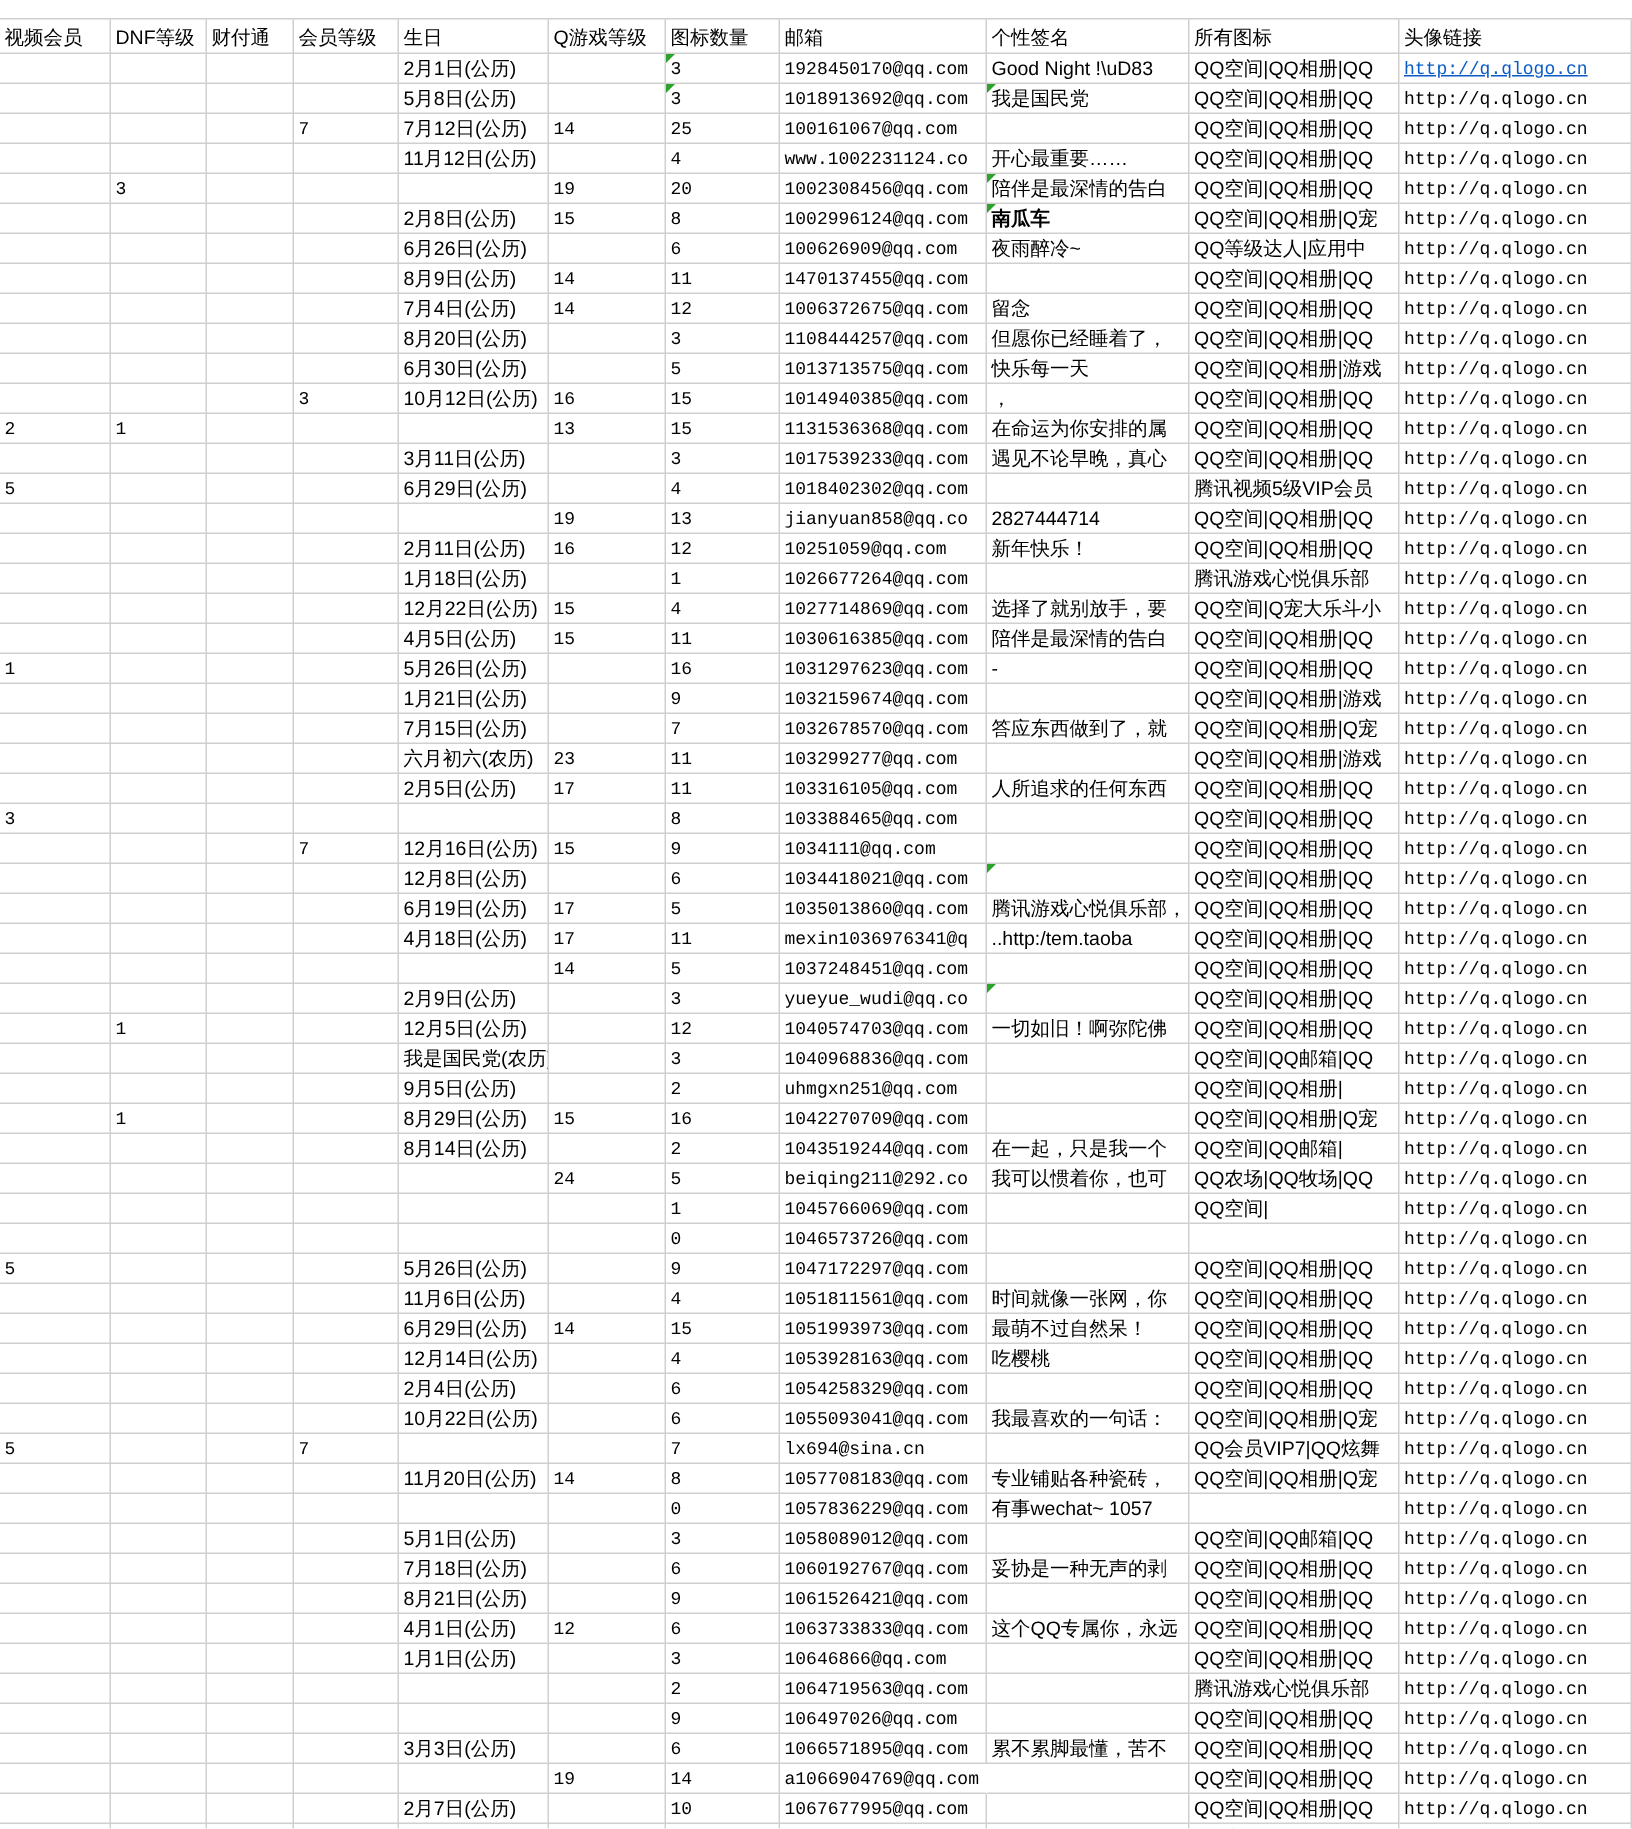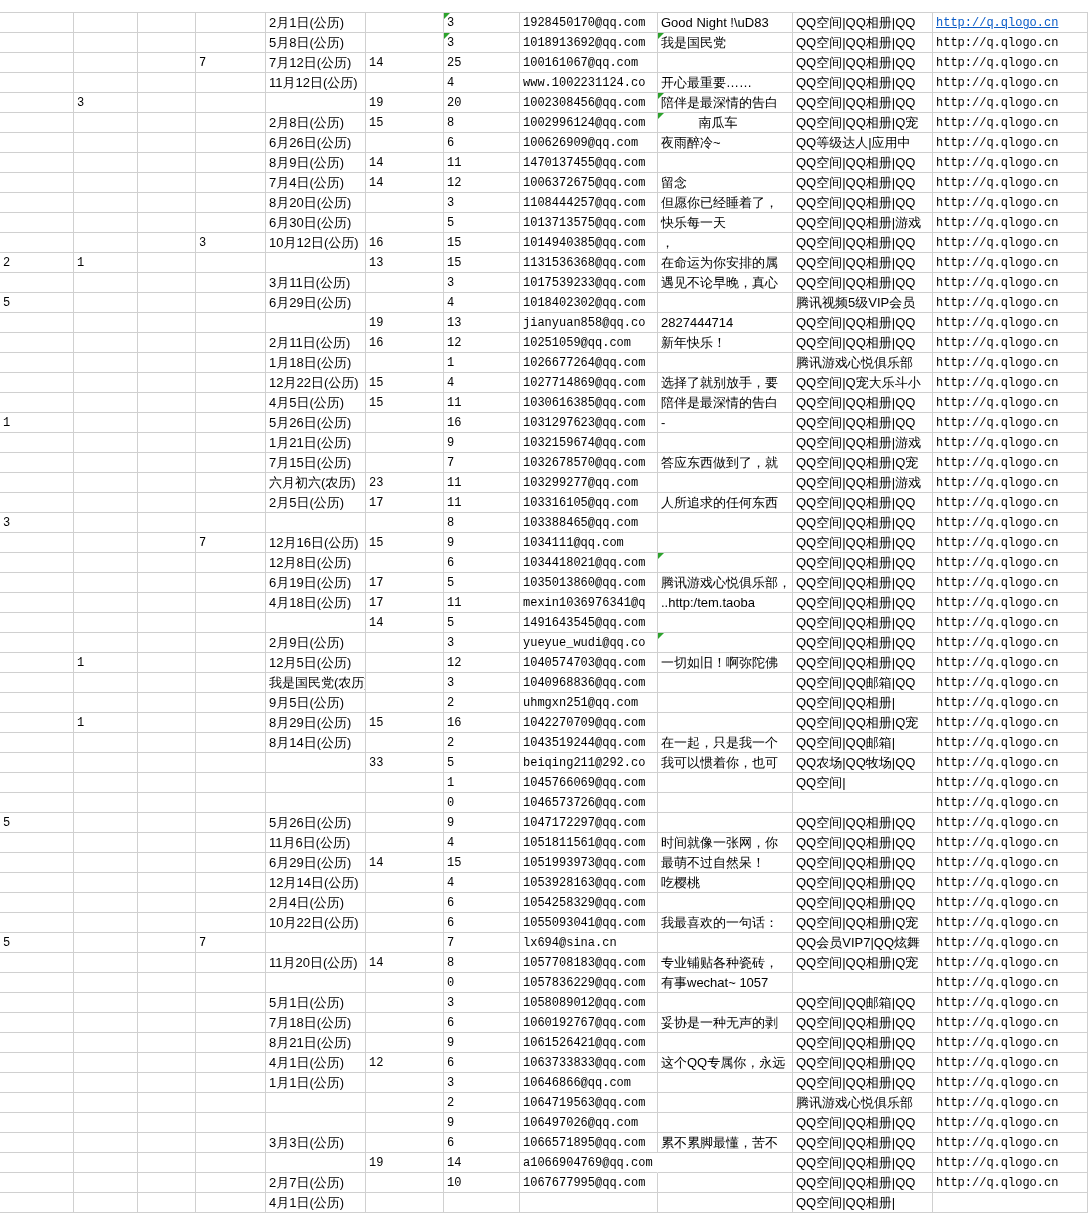--- a/index.html
+++ b/index.html
@@ -22,33 +22,46 @@
     position:relative;
     font-size:13px;
     line-height:18px;
     height:100%;
     flex:0 0 auto;
   }
   .row.header .cell{line-height:21px;}
   .mono{font-family:"Liberation Mono","DejaVu Sans Mono",monospace;font-size:12px;}
   .c0{width:74px}.c1{width:64px}.c2{width:58px}.c3{width:70px}.c4{width:100px}
   .c5{width:78px}.c6{width:76px}.c7{width:138px}.c8{width:135px}.c9{width:140px}.c10{width:155px}
-  .right{text-align:center;padding-right:17px;}
+  .right{text-align:left;padding-right:17px;font-weight:bold;}
   .linkblue{color:#0b5bc5;text-decoration:underline;}
   .gt::before{
     content:"";position:absolute;top:0;left:0;width:0;height:0;
     border-top:6px solid #2da32d;border-right:6px solid transparent;
   }
   .spill{overflow:visible;z-index:3;border-right-color:transparent;}
 </style>
 </head>
 <body>
 
 <div id="topstrip"></div>
 <div id="sheet">
+    <div class="row header">
+      <div class="cell c0">视频会员</div>
+      <div class="cell c1">DNF等级</div>
+      <div class="cell c2">财付通</div>
+      <div class="cell c3">会员等级</div>
+      <div class="cell c4">生日</div>
+      <div class="cell c5">Q游戏等级</div>
+      <div class="cell c6">图标数量</div>
+      <div class="cell c7">邮箱</div>
+      <div class="cell c8">个性签名</div>
+      <div class="cell c9">所有图标</div>
+      <div class="cell c10">头像链接</div>
+    </div>
     <div class="row">
       <div class="cell c0 mono"></div>
       <div class="cell c1 mono"></div>
       <div class="cell c2 mono"></div>
       <div class="cell c3 mono"></div>
       <div class="cell c4">2月1日(公历)</div>
       <div class="cell c5 mono"></div>
       <div class="cell c6 mono gt">3</div>
       <div class="cell c7 mono">1928450170@qq.com</div>
       <div class="cell c8">Good Night !\uD83</div>
@@ -433,21 +446,21 @@
       <div class="cell c10 mono">http://q.qlogo.cn</div>
     </div>
     <div class="row">
       <div class="cell c0 mono"></div>
       <div class="cell c1 mono"></div>
       <div class="cell c2 mono"></div>
       <div class="cell c3 mono"></div>
       <div class="cell c4"></div>
       <div class="cell c5 mono">14</div>
       <div class="cell c6 mono">5</div>
-      <div class="cell c7 mono">1491643545@qq.com</div>
+      <div class="cell c7 mono">1037248451@qq.com</div>
       <div class="cell c8"></div>
       <div class="cell c9">QQ空间|QQ相册|QQ</div>
       <div class="cell c10 mono">http://q.qlogo.cn</div>
     </div>
     <div class="row">
       <div class="cell c0 mono"></div>
       <div class="cell c1 mono"></div>
       <div class="cell c2 mono"></div>
       <div class="cell c3 mono"></div>
       <div class="cell c4">2月9日(公历)</div>
@@ -522,21 +535,21 @@
       <div class="cell c8">在一起，只是我一个</div>
       <div class="cell c9">QQ空间|QQ邮箱|</div>
       <div class="cell c10 mono">http://q.qlogo.cn</div>
     </div>
     <div class="row">
       <div class="cell c0 mono"></div>
       <div class="cell c1 mono"></div>
       <div class="cell c2 mono"></div>
       <div class="cell c3 mono"></div>
       <div class="cell c4"></div>
-      <div class="cell c5 mono">33</div>
+      <div class="cell c5 mono">24</div>
       <div class="cell c6 mono">5</div>
       <div class="cell c7 mono">beiqing211@292.co</div>
       <div class="cell c8">我可以惯着你，也可</div>
       <div class="cell c9">QQ农场|QQ牧场|QQ</div>
       <div class="cell c10 mono">http://q.qlogo.cn</div>
     </div>
     <div class="row">
       <div class="cell c0 mono"></div>
       <div class="cell c1 mono"></div>
       <div class="cell c2 mono"></div>

